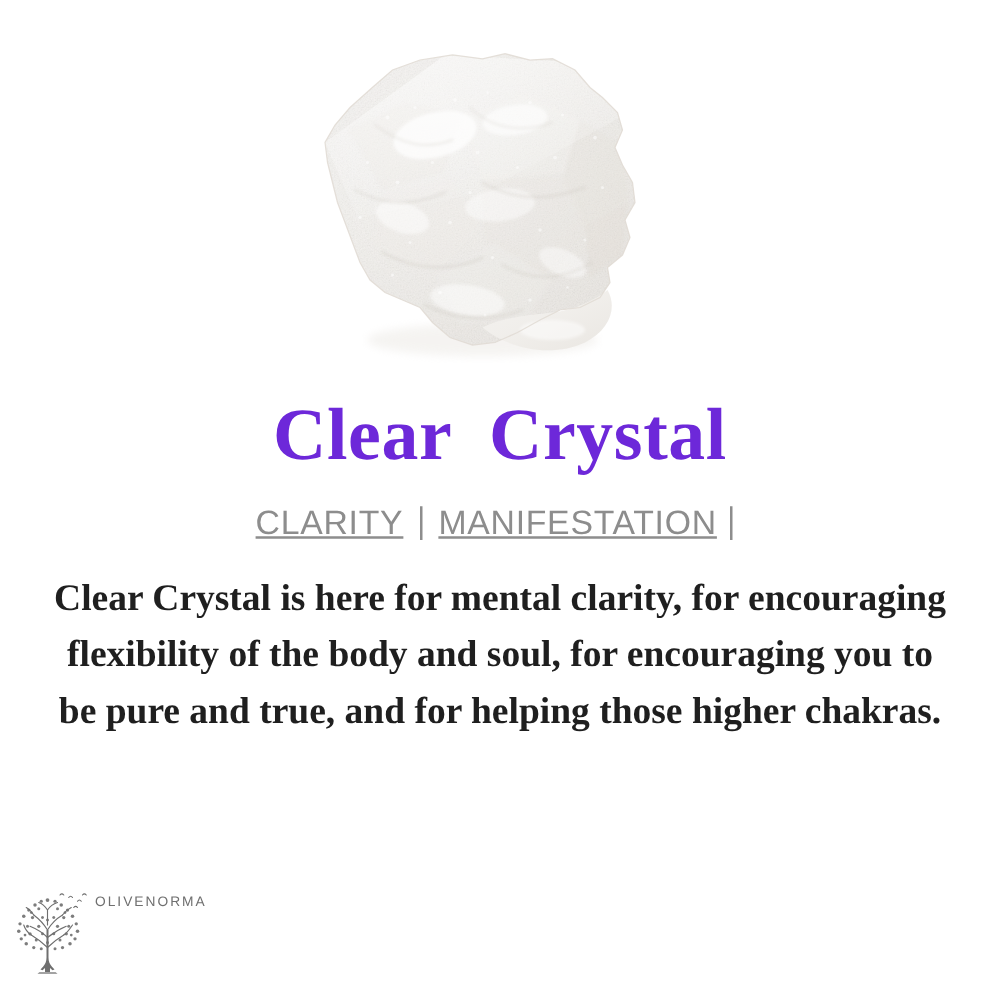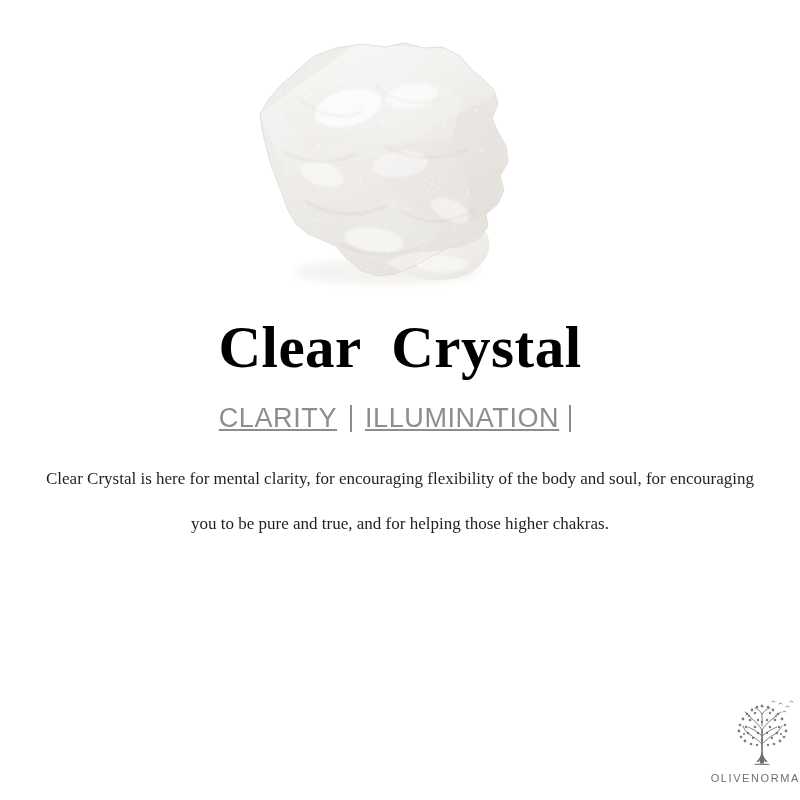--- a/index.html
+++ b/index.html
@@ -44,21 +44,21 @@
     height: 260px;
   }
 
   
   .title {
     font-family: "Liberation Serif", "DejaVu Serif", serif;
     font-weight: 700;
     font-size: 59px;
     line-height: 1;
     letter-spacing: 0.5px;
-    color: #000000;
+    color: #6d28d9;
     margin: 0;
     text-align: center;
     white-space: pre;
   }
 
   
   .keywords {
     margin: 26px 0 0 0;
     text-align: center;
     font-family: "Liberation Sans", sans-serif;
@@ -82,35 +82,35 @@
     vertical-align: middle;
   }
   .keywords .sep.tight { margin: 0 10px; }
 
   
   .desc {
     margin: 22px 0 0 0;
     width: 720px;
     text-align: center;
     font-family: "Liberation Serif", "DejaVu Serif", serif;
-    font-weight: 400;
-    font-size: 17px;
+    font-weight: 700;
+    font-size: 30px;
     line-height: 45px;
     color: #1f1f1f;
   }
 
   
   .brand {
     position: absolute;
     left: 0;
     right: 0;
     bottom: 16px;
     display: flex;
-    flex-direction: column;
-    align-items: flex-end;
+    flex-direction: row;
+    align-items: flex-start;
   }
   .brand-mark {
     width: 76px;
     height: 70px;
     display: block;
   }
   .brand-name {
     margin-top: 2px;
     font-family: "Liberation Sans", sans-serif;
     font-size: 11px;
@@ -257,21 +257,21 @@
                  L26,96 L24,80 L32,66 L44,52 Z" fill="none" stroke="#e0dbd3" stroke-width="1" opacity="0.85"></path>
       </svg>
     </div>
   </div>
 
   <h1 class="title">Clear  Crystal</h1>
 
   <div class="keywords">
     <span class="kw">CLARITY</span>
     <span class="sep"></span>
-    <span class="kw">ILLUMINATION</span>
+    <span class="kw">MANIFESTATION</span>
     <span class="sep tight"></span>
   </div>
 
   <p class="desc">Clear Crystal is here for mental clarity, for encouraging flexibility of the body and soul, for encouraging you to be pure and true, and for helping those higher chakras.</p>
 
   <div class="brand">
     <svg class="brand-mark" viewBox="0 0 76 70" xmlns="http://www.w3.org/2000/svg">
       <g fill="#6f6f6f">
 
         <path d="M37.2,30 L37.2,52 C37.2,55 36.2,57.5 34.4,59.4 L32.4,61.6

